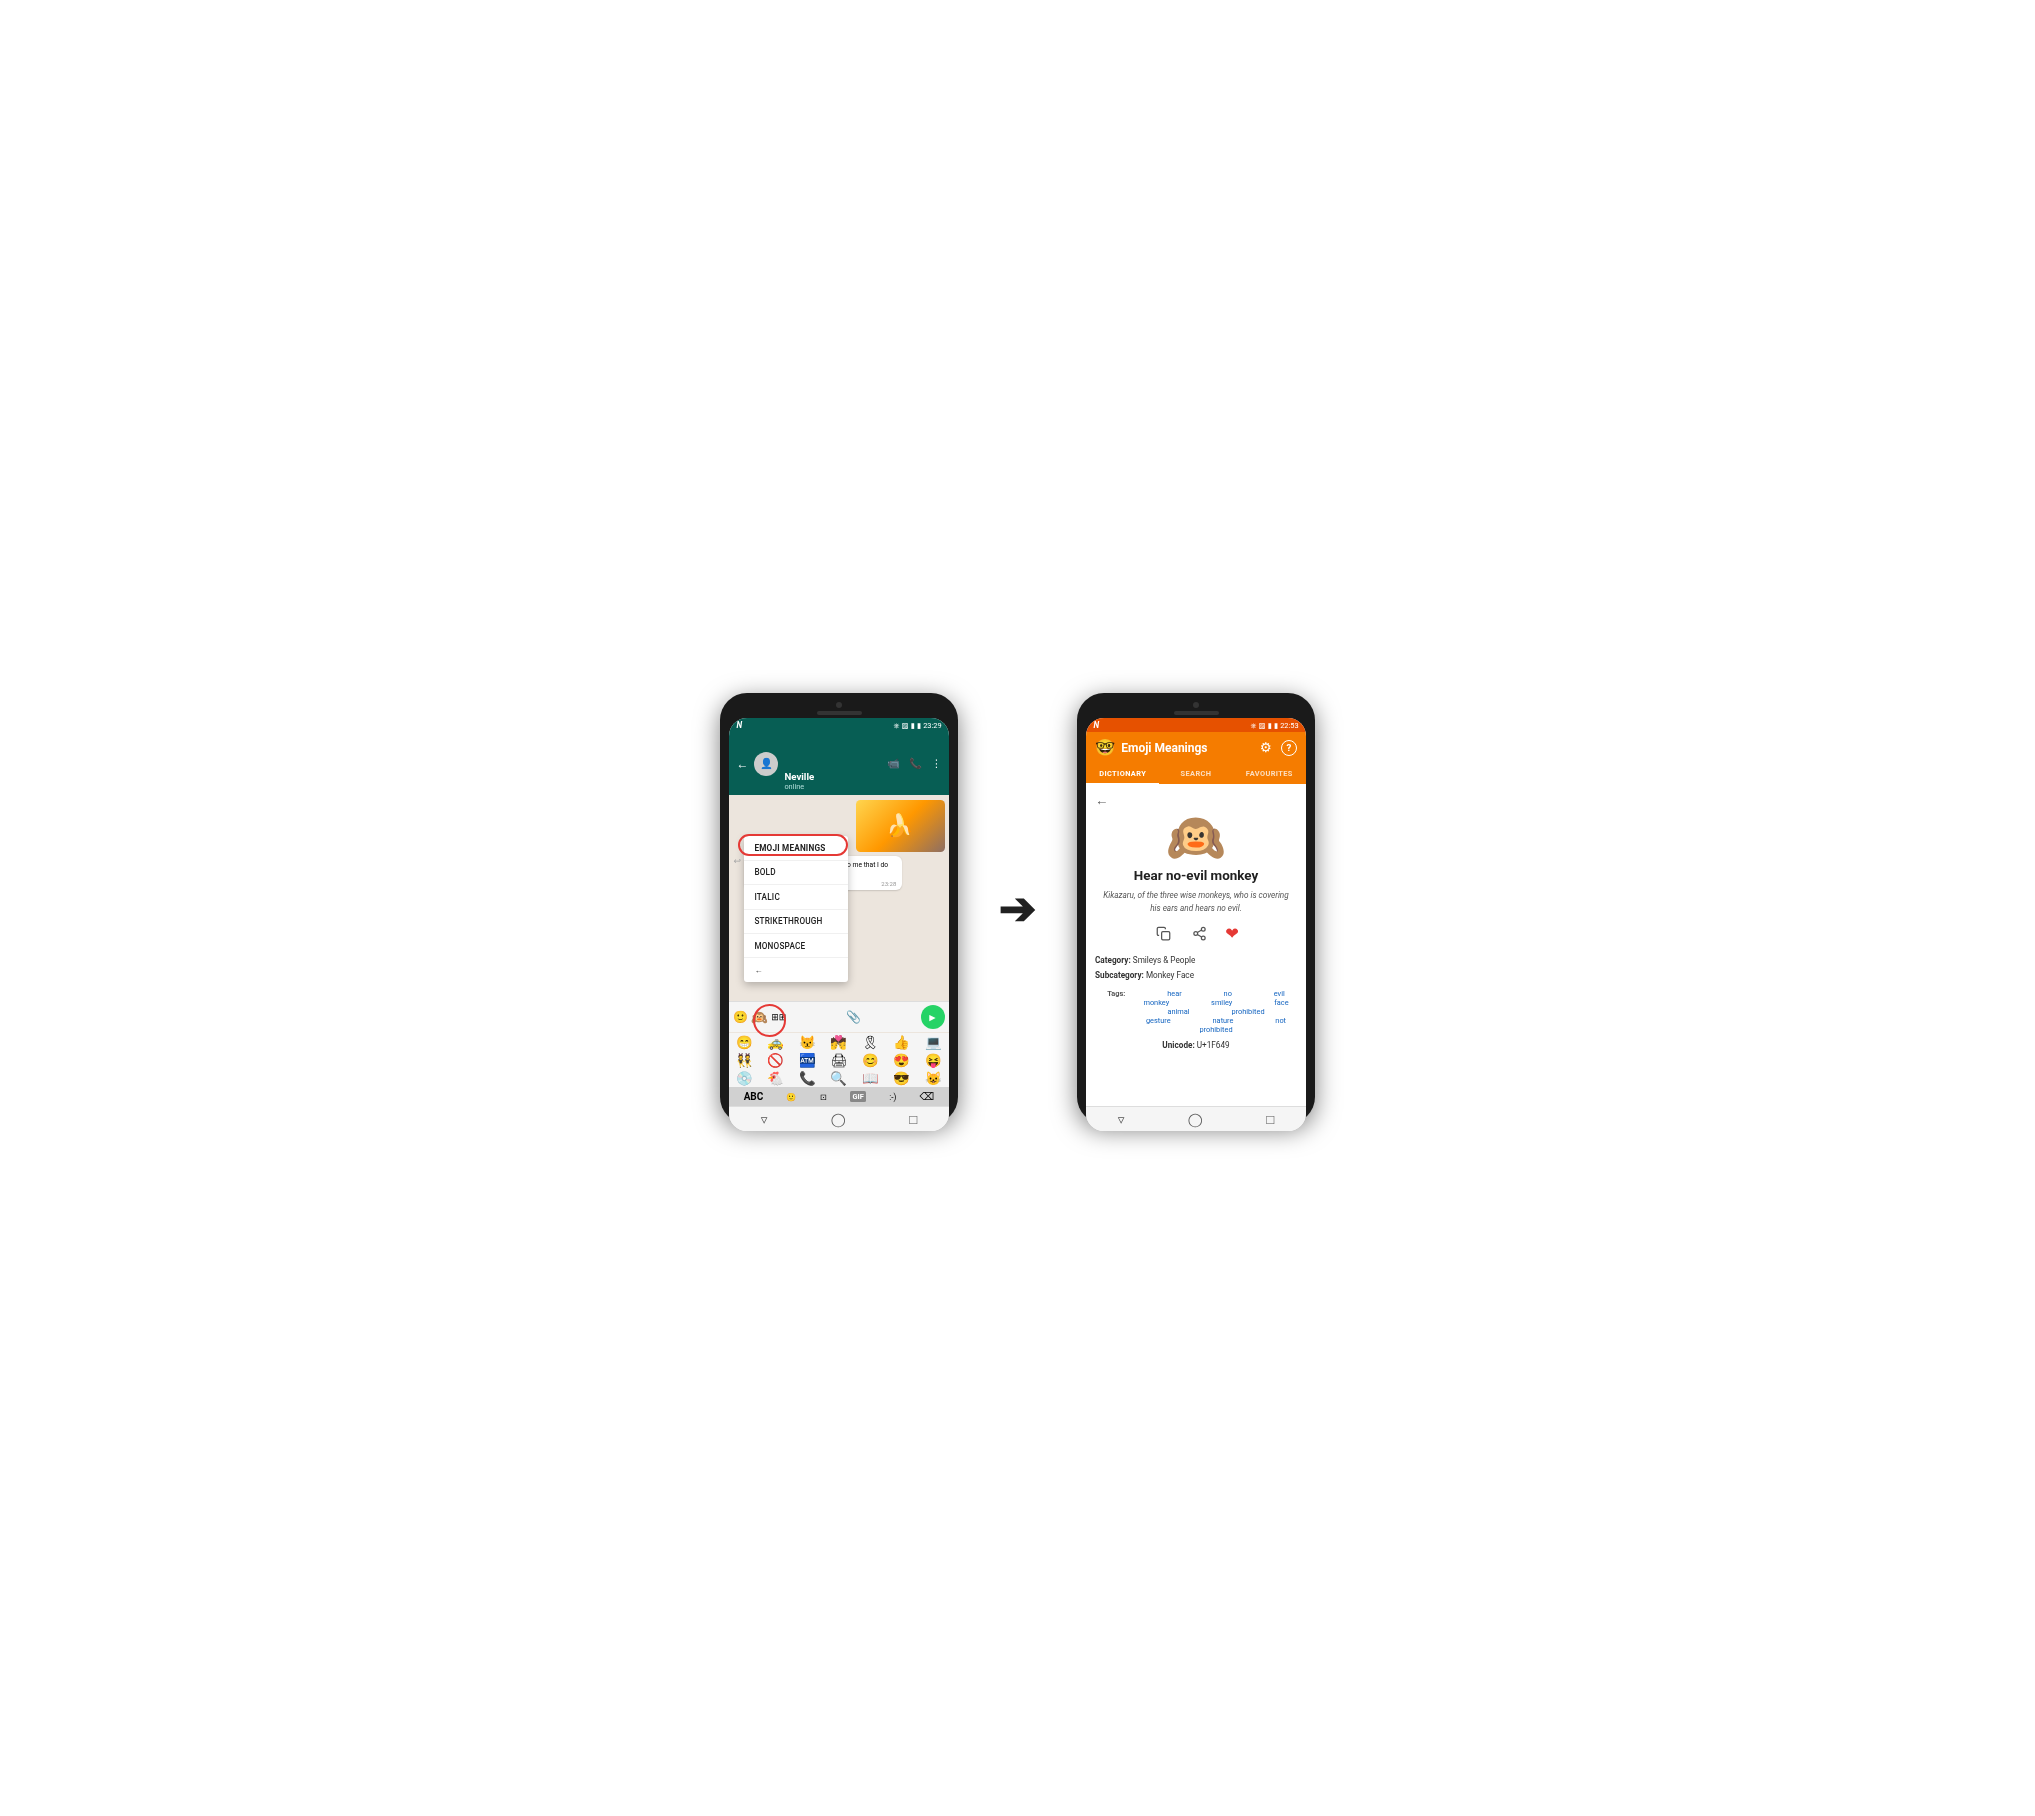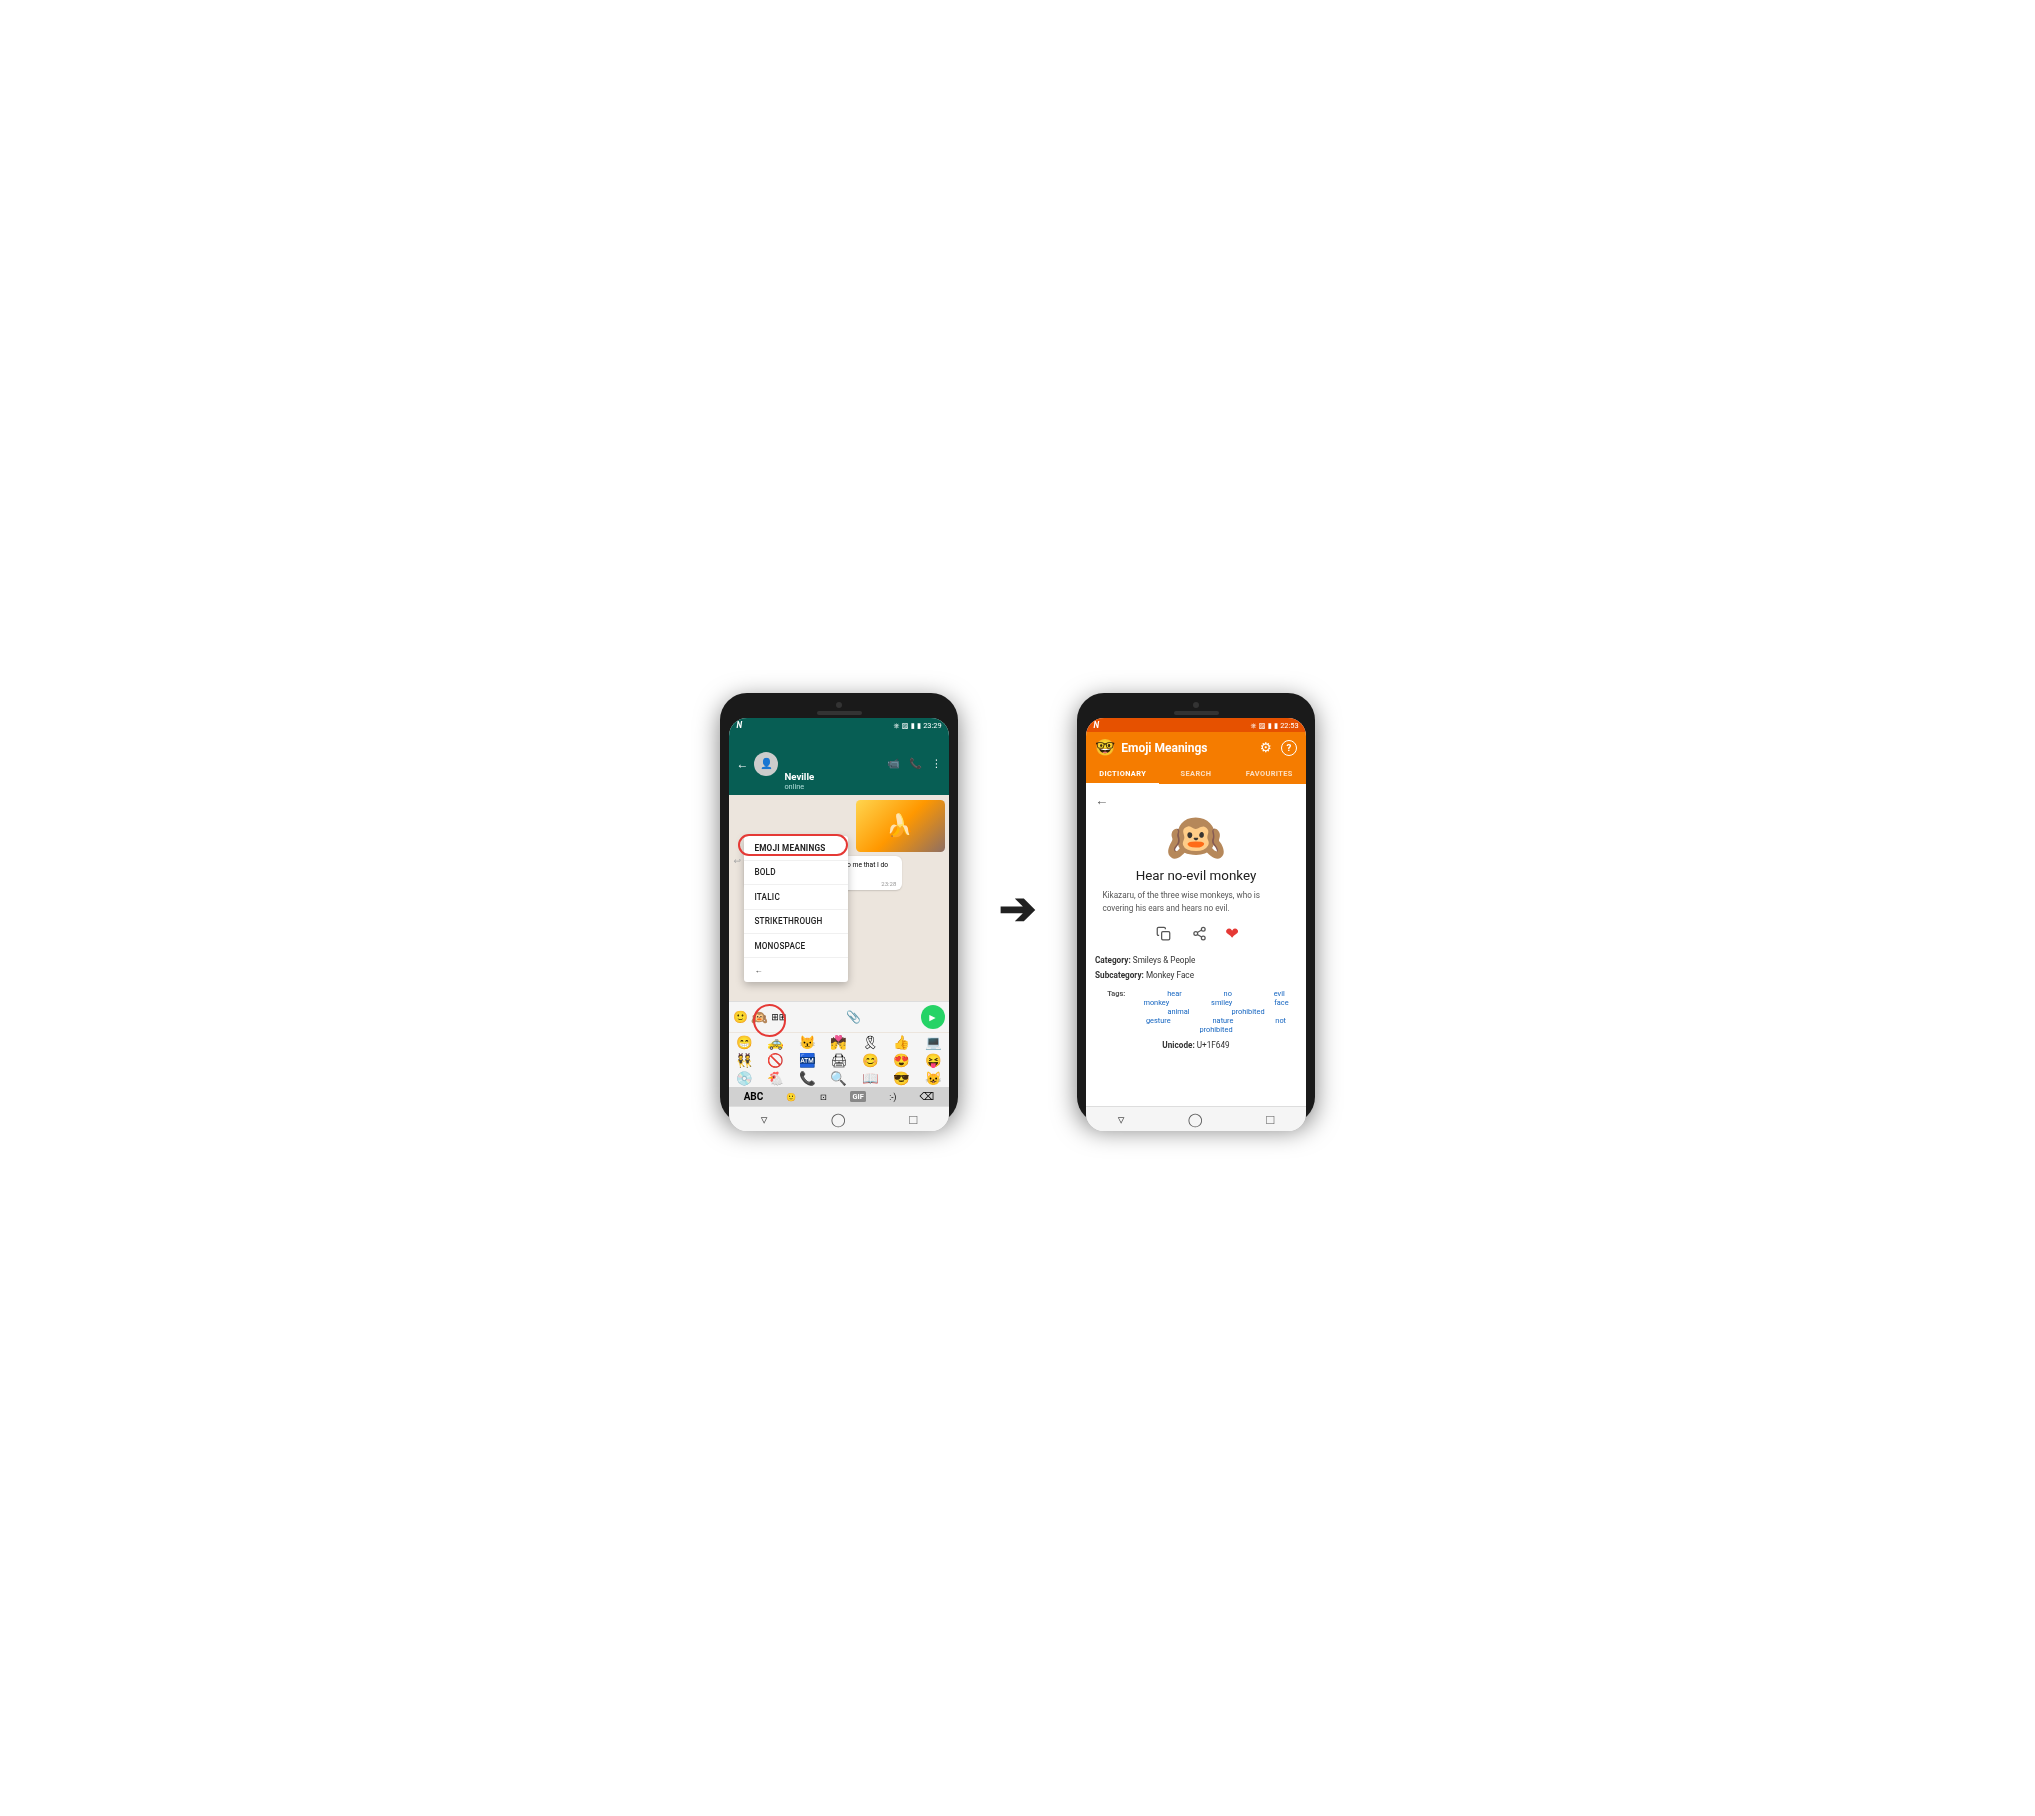--- a/index.html
+++ b/index.html
@@ -280,30 +280,31 @@
       align-self: flex-start;
       font-size: 13.4px;
       color: #555;
     }
     .main-emoji {
       font-size: 48px;
       line-height: 1;
     }
     .emoji-title {
       font-size: 13.4px;
-      font-weight: normal;
+      font-weight: bold;
       color: #212121;
       text-align: center;
     }
     .emoji-desc {
       font-size: 8.2px;
       color: #555;
-      text-align: left;
+      text-align: center;
       line-height: 1.5;
       padding: 0 7.4px;
+      font-style: italic;
     }
     .action-icons {
       display: flex;
       gap: 15px;
       align-items: center;
       margin: 3px 0;
     }
     .action-icon-copy, .action-icon-share {
       width: 21px;
       height: 21px;

